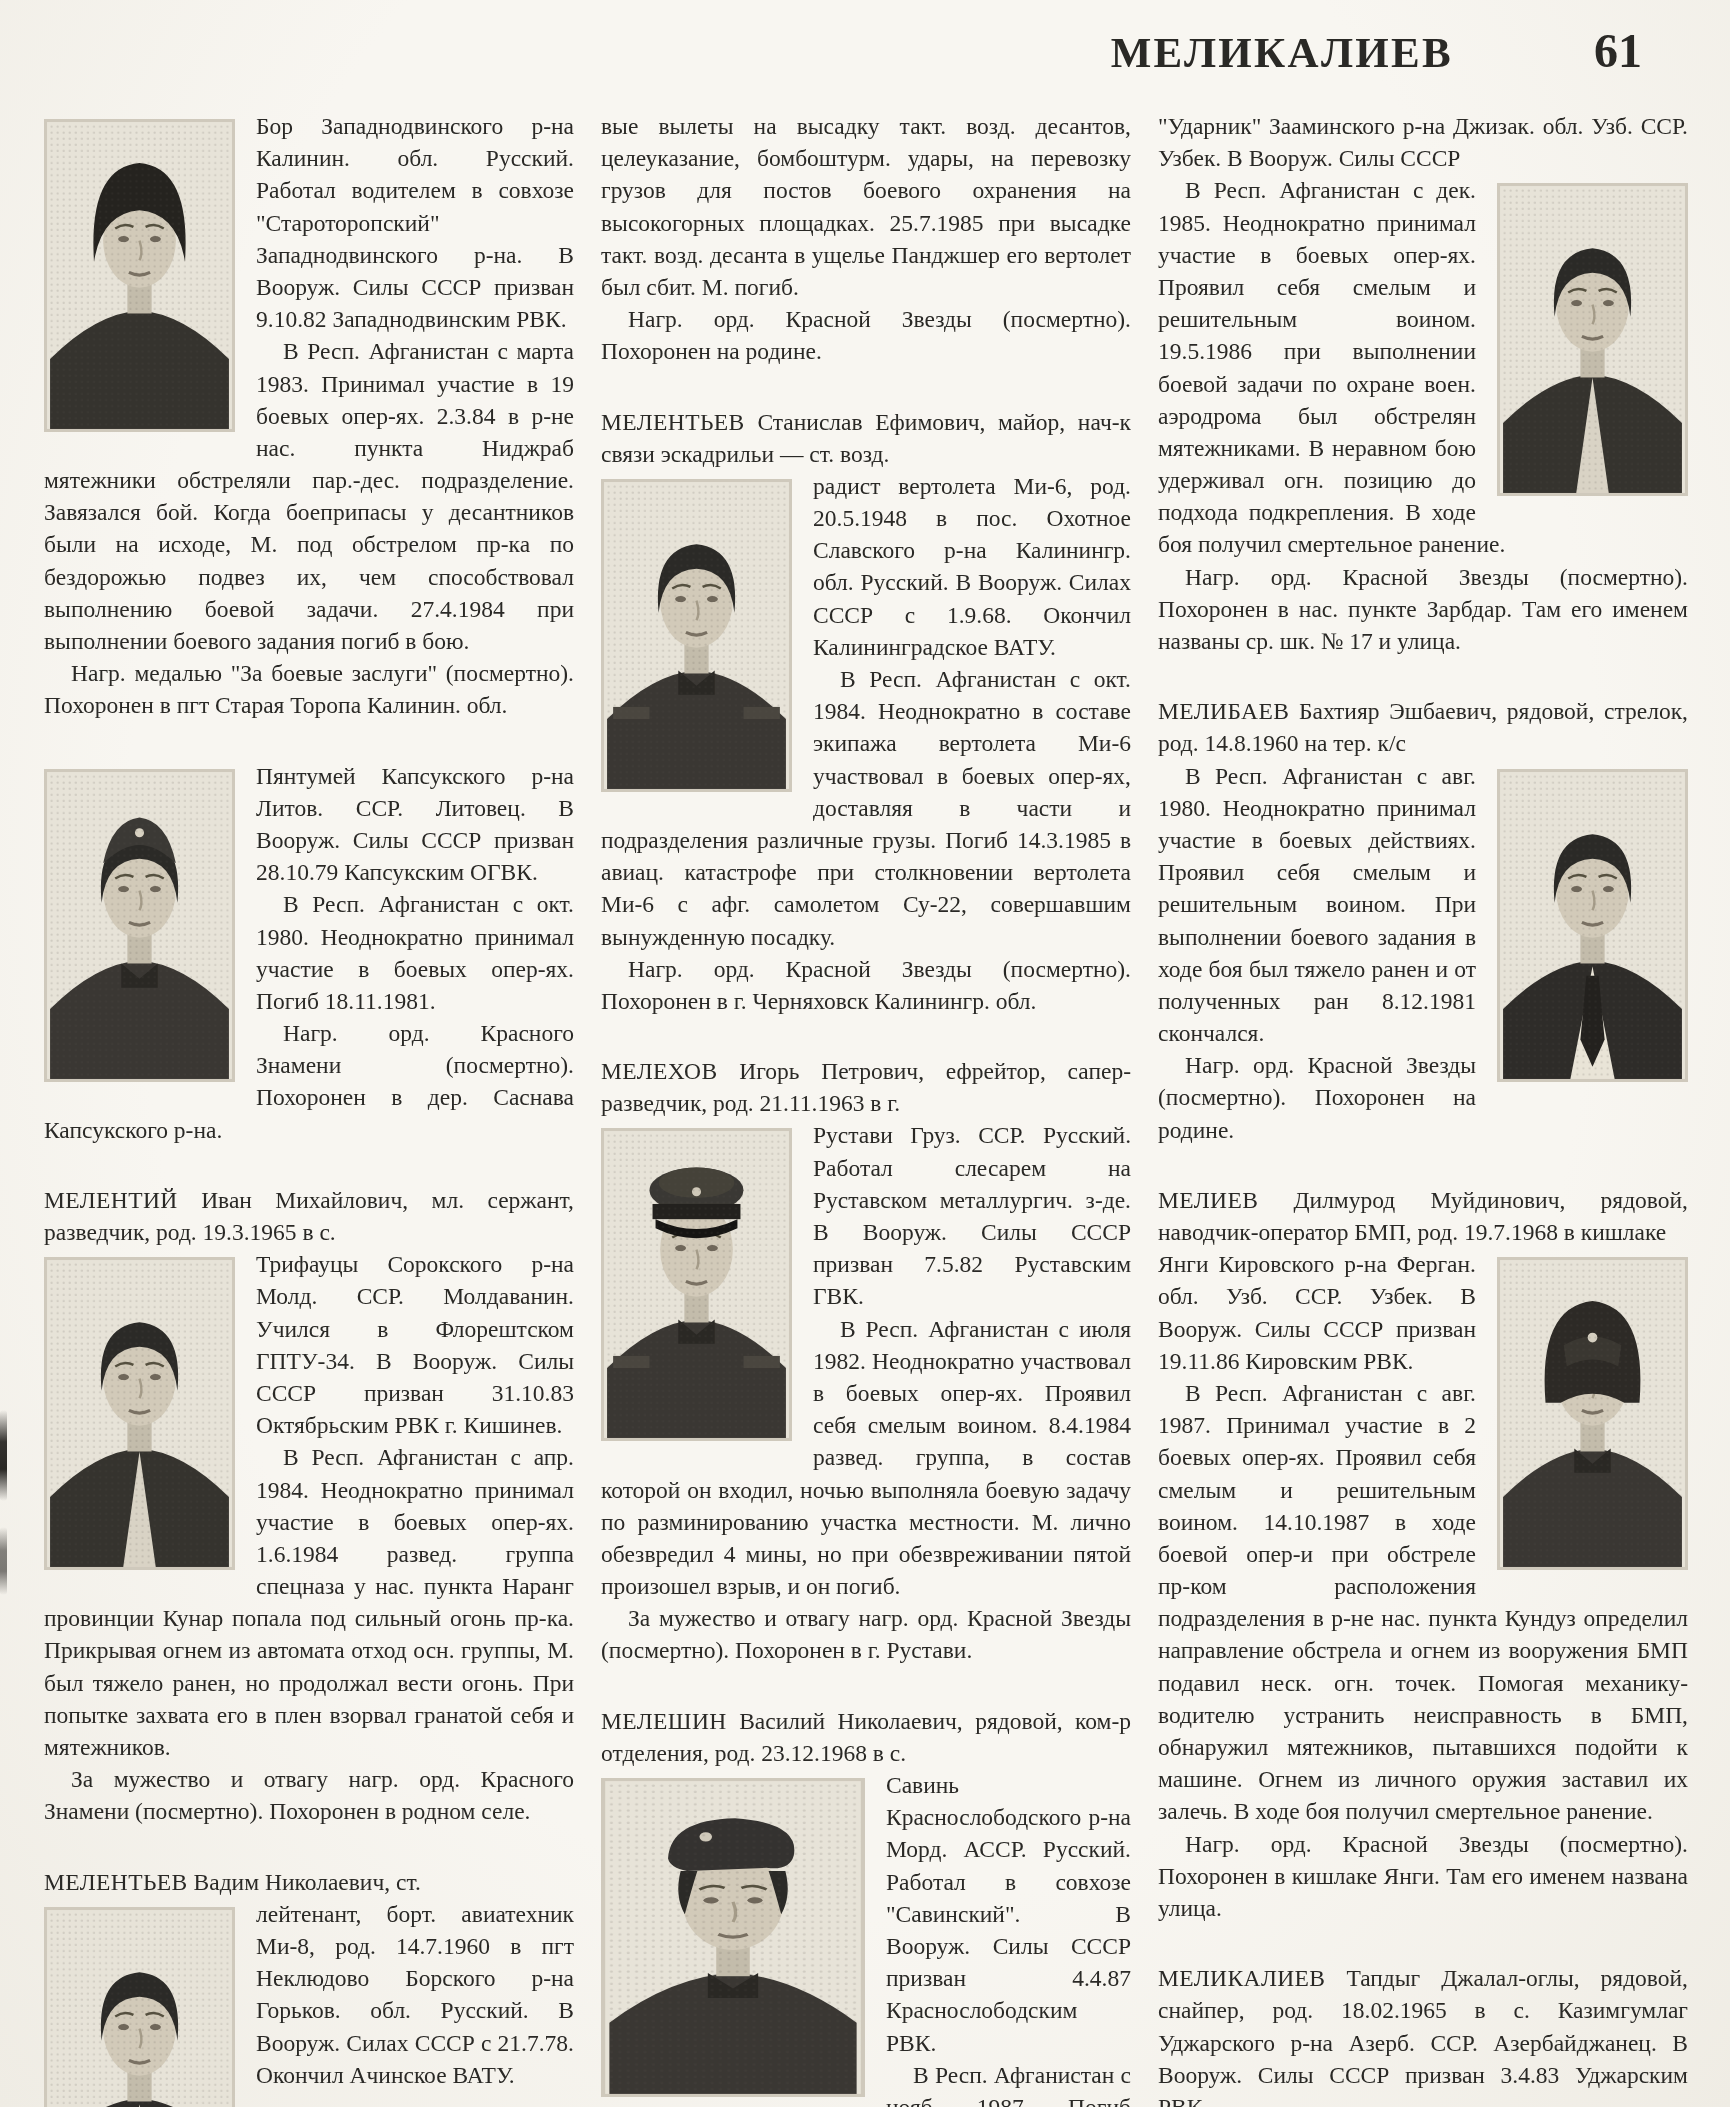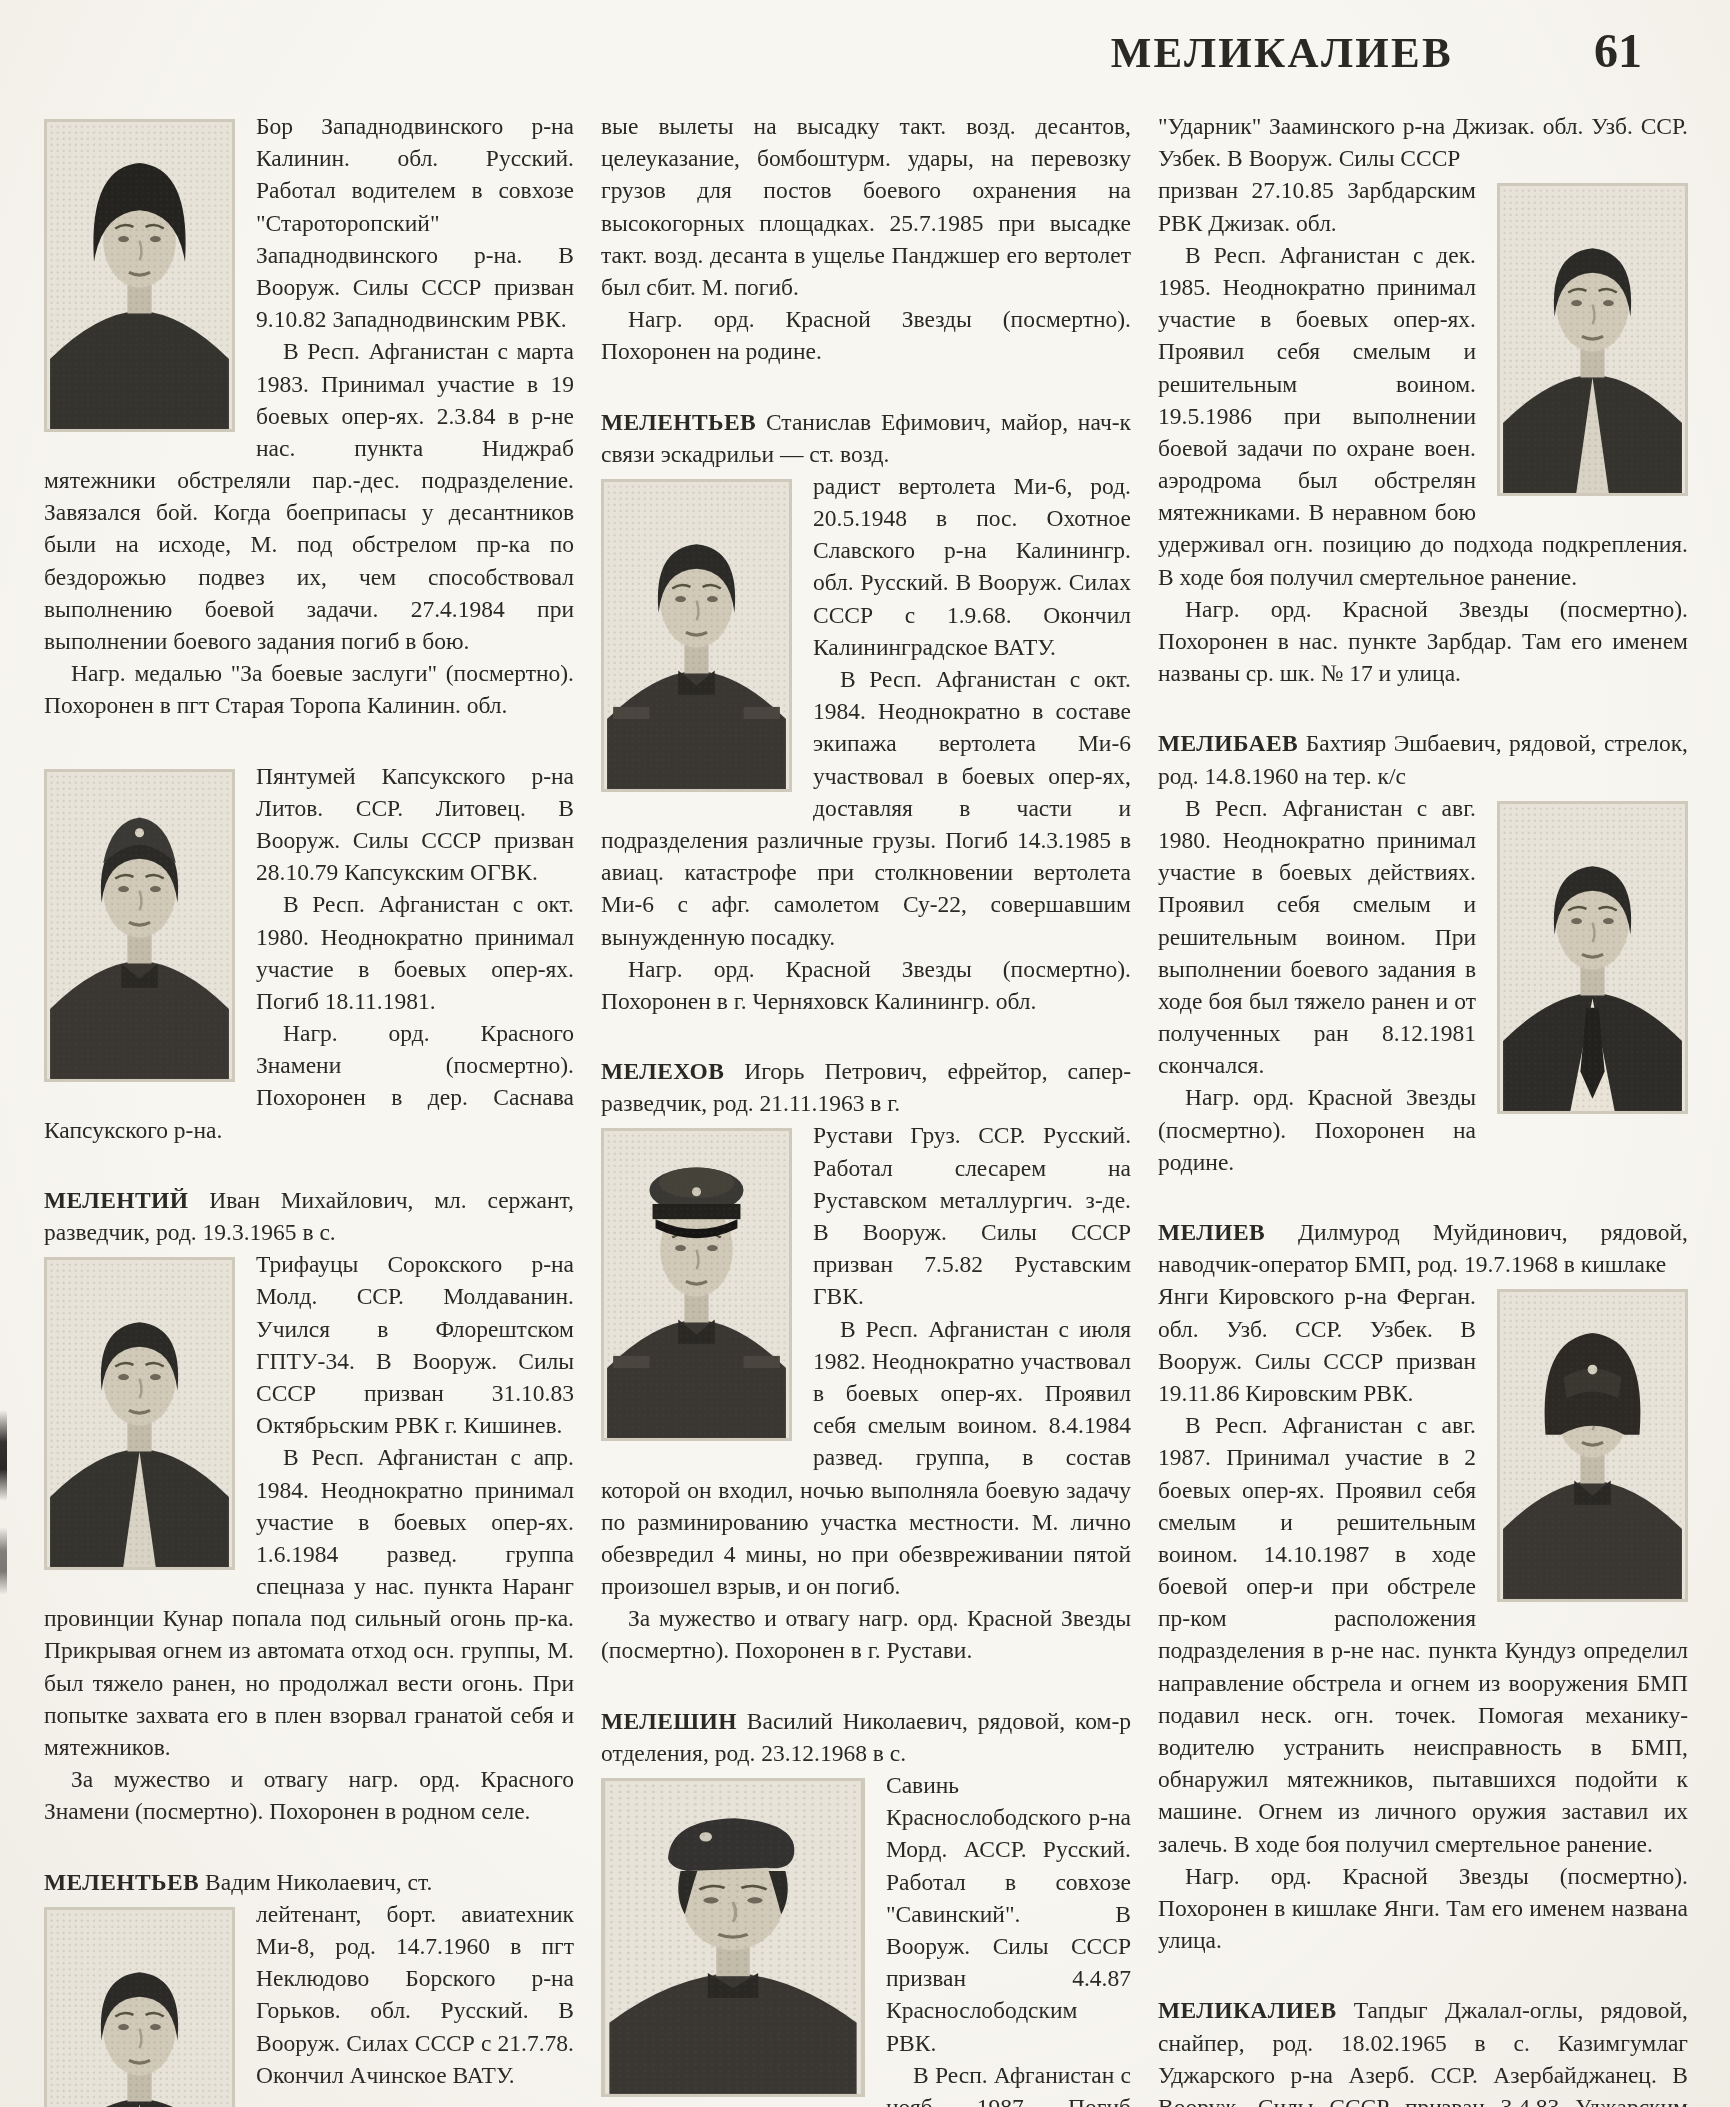--- a/index.html
+++ b/index.html
@@ -29,21 +29,21 @@
   }
   .col{
     flex:0 0 530px;width:530px;
     font-size:23.5px;line-height:1.37;
     text-align:justify;
   }
   .entry{margin:0 0 38px 0;overflow:hidden;}
   .entry:last-child{margin-bottom:0;}
   .para{margin:0;}
   .para.ind{text-indent:1.15em;}
-  .surname{font-weight:bold;letter-spacing:0.4px;}
+  .surname{font-weight:normal;letter-spacing:0.4px;}
   .photo{
     float:left;
     width:191px;height:313px;
     margin:9px 21px 4.6px 0;
   }
   .photo.right{float:right;margin:9px 0 4.6px 21px;}
   .photo.wide{width:264px;height:319px;}
   .photo svg{width:100%;height:100%;display:block;}
   .artifact{
     position:absolute;left:0;width:6.8px;border-radius:3.8px;
@@ -317,21 +317,20 @@
               <path d="M67,71 q6,-3 12,1" stroke="#55503f" stroke-width="1.6" fill="none"></path>
               <ellipse cx="52.5" cy="79" rx="3.6" ry="2" fill="#6f675a"></ellipse>
               <ellipse cx="73.5" cy="79" rx="3.6" ry="2" fill="#6f675a"></ellipse>
               <path d="M63,80 q2.5,8 0,13" stroke="#a59c89" stroke-width="1.6" fill="none"></path>
               <path d="M56,101 q7,3.5 14,0" stroke="#7a7163" stroke-width="2" fill="none"></path>
               <path d="M38,88 Q34,46 63,43 Q92,46 88,88 Q85,60 63,59 Q41,60 38,88 Z" fill="#2b2a27"></path>
               <rect width="126" height="206" fill="url(#ht)"></rect>
               <rect x="1" y="1" width="124" height="204" fill="none" stroke="#cfc9bc" stroke-width="2"></rect>
             </svg>
           </div>
-        <p class="para">призван 27.10.85 Зарбдарским РВК Джизак. обл.</p>
         <p class="para ind">В Респ. Афганистан с дек. 1985. Неоднократно принимал участие в боевых опер-ях. Проявил себя смелым и решительным воином. 19.5.1986 при выполнении боевой задачи по охране воен. аэродрома был обстрелян мятежниками. В неравном бою удерживал огн. позицию до подхода подкрепления. В ходе боя получил смертельное ранение.</p>
         <p class="para ind">Нагр. орд. Красной Звезды (посмертно). Похоронен в нас. пункте Зарбдар. Там его именем названы ср. шк. № 17 и улица.</p>
       </article>
 
       <article class="entry">
         <p class="para"><b class="surname">МЕЛИБАЕВ</b><span> Бахтияр Эшбаевич, рядовой, стрелок, род. 14.8.1960 на тер. к/с</span></p>
         <div class="photo right">
             <svg viewBox="0 0 126 206" xmlns="http://www.w3.org/2000/svg" preserveAspectRatio="none">
               <defs>
                 <pattern id="ht" width="4" height="4" patternUnits="userSpaceOnUse">

